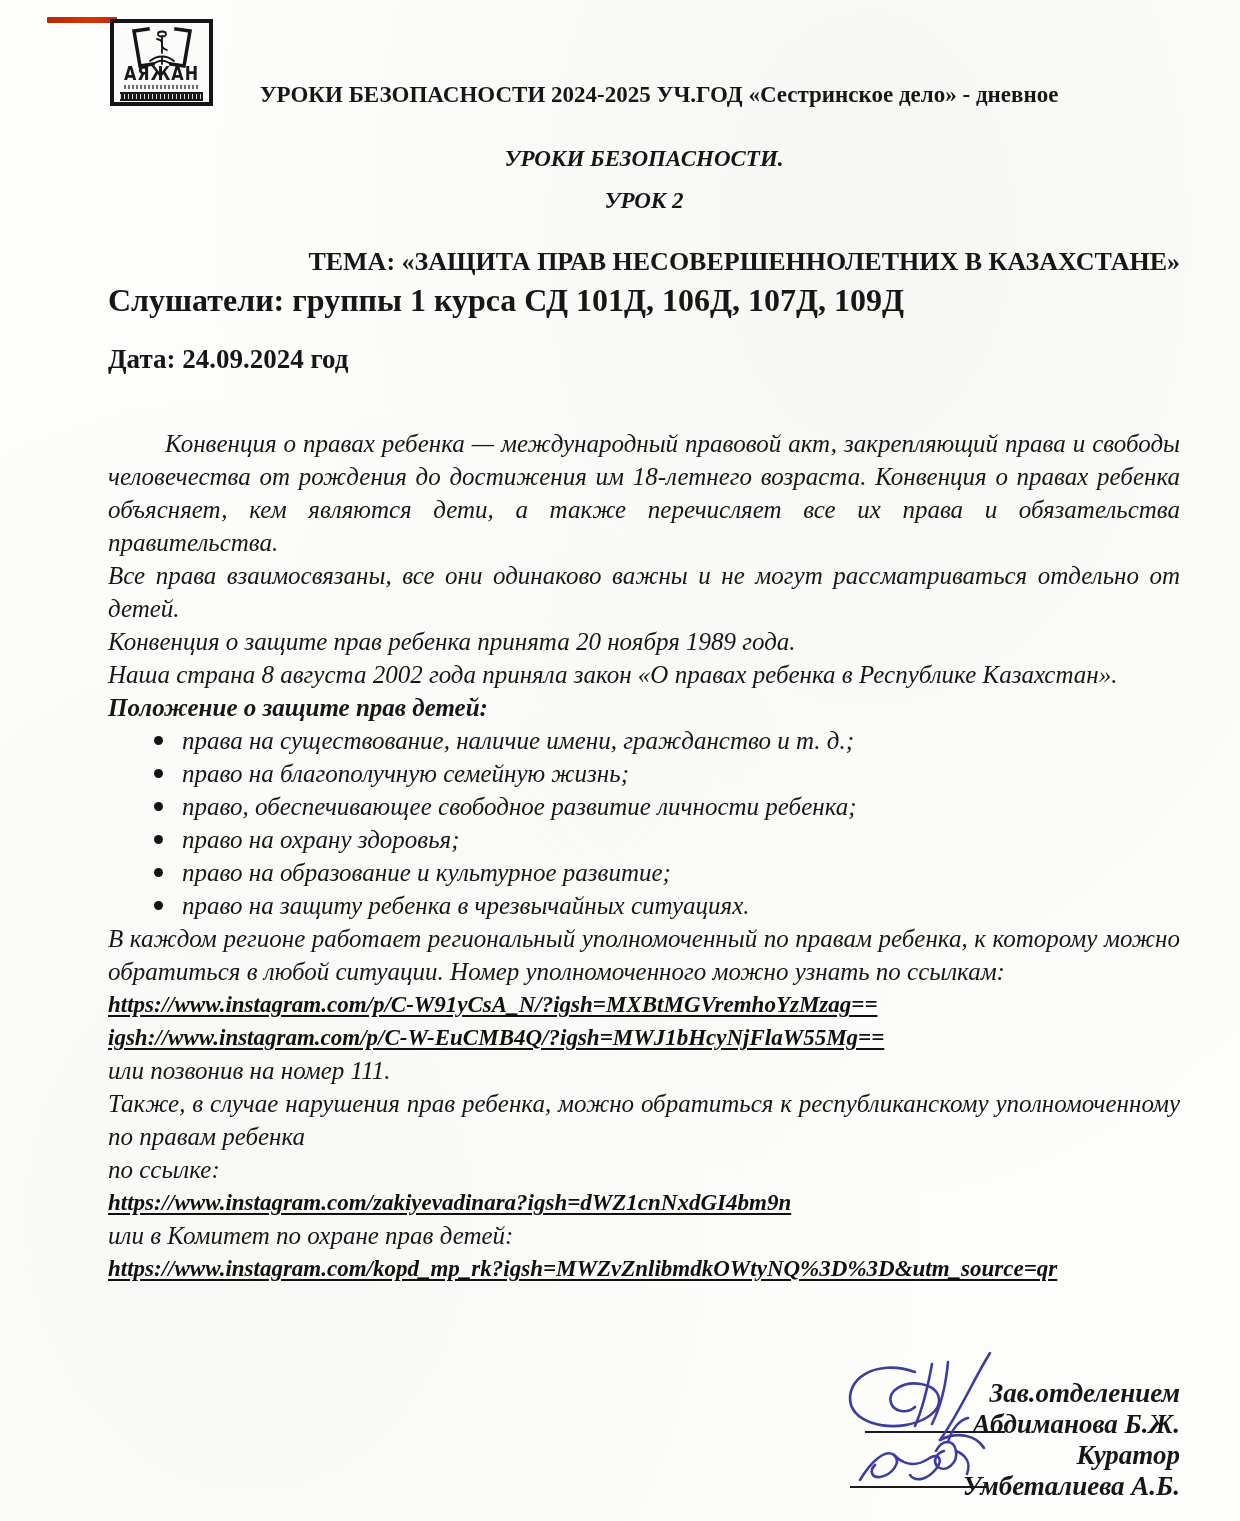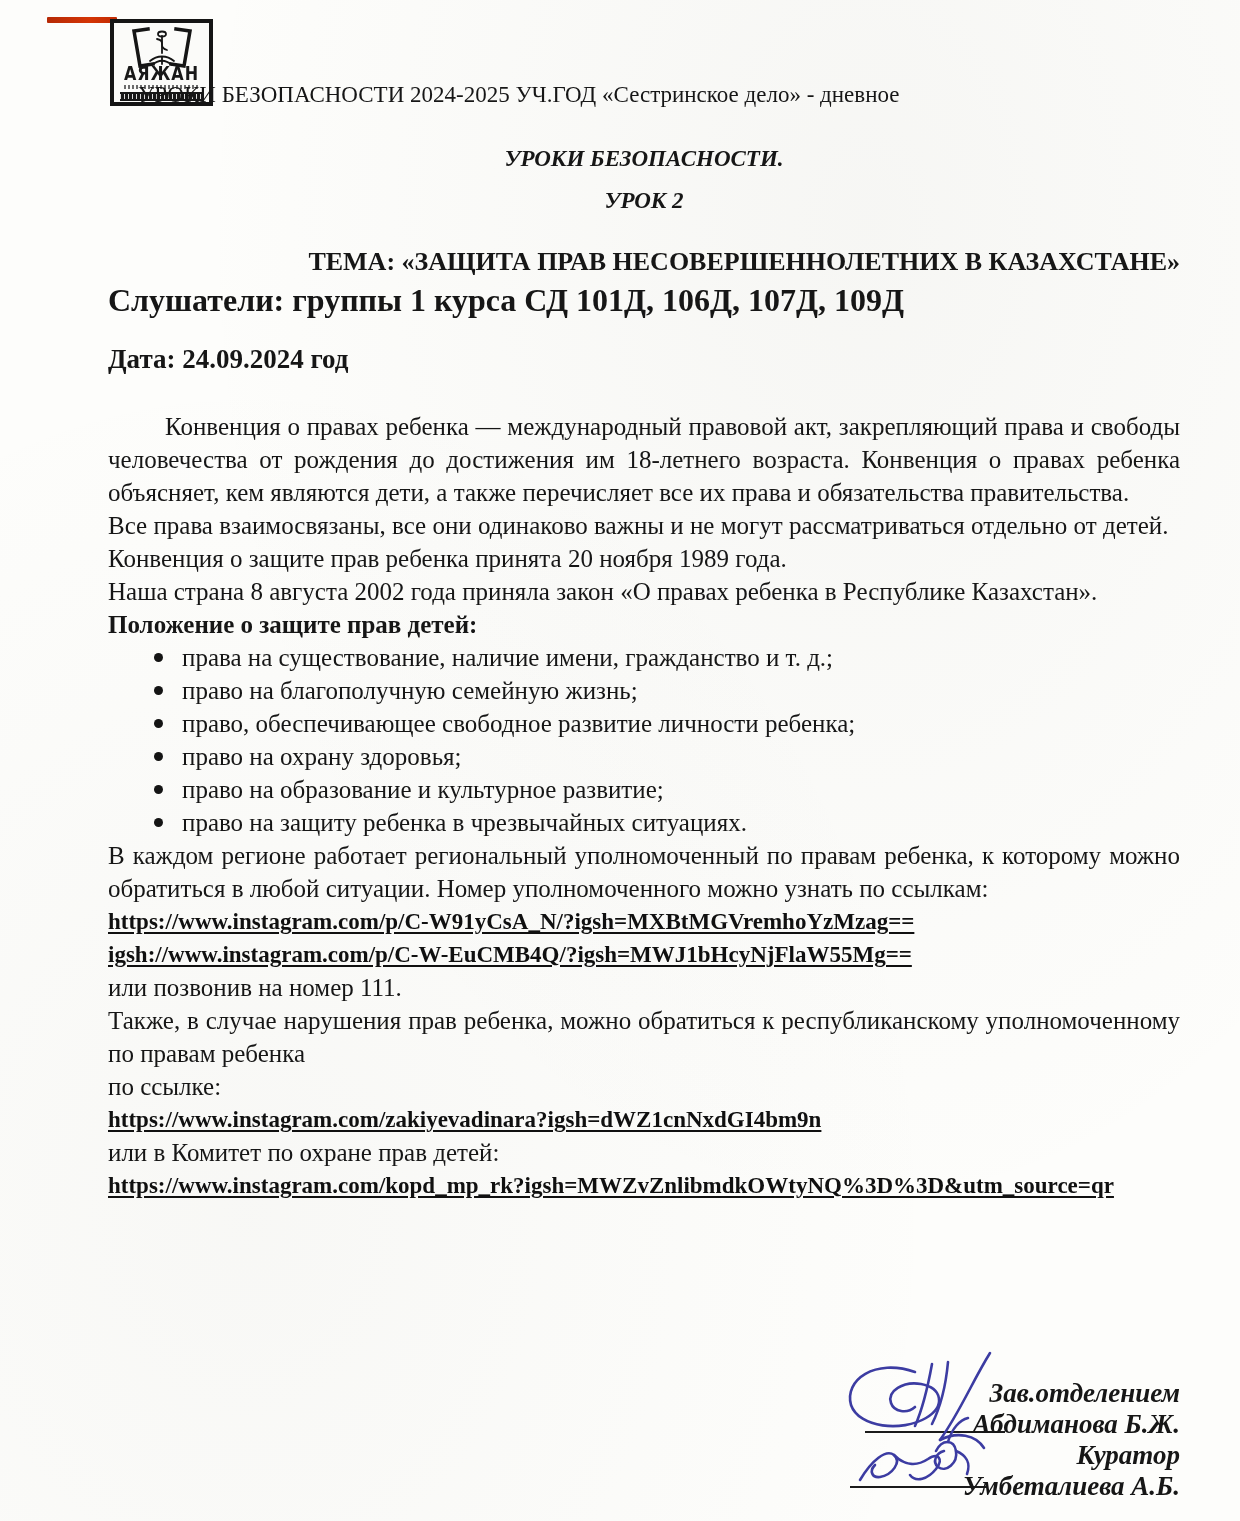--- a/index.html
+++ b/index.html
@@ -30,29 +30,29 @@
   .logo-name { font-family:"DejaVu Sans", sans-serif; font-weight:bold; font-size:16px;
     letter-spacing:1px; transform:scaleY(1.2); line-height:16px; color:#181818; margin-top:-2px; }
   .logo-tinytext { width:78%; height:4px; margin-top:3px;
     background:repeating-linear-gradient(90deg,#6b6b6b 0 2px, transparent 2px 4px); }
   .logo-bar { width:88%; height:9px; margin-top:3px; background:#171717;
     background-image:repeating-linear-gradient(90deg, rgba(255,255,255,.85) 0 1px, transparent 1px 4px);
     background-size:100% 5px; background-position:0 2px; background-repeat:no-repeat; }
 
   
   .col { position:absolute; left:108px; width:1072px; }
-  .header-note { top:82px; font-weight:normal; font-size:23px; text-indent:30px; }
+  .header-note { top:82px; text-align:center; font-weight:bold; font-size:23px; text-indent:30px; }
   .doc-title { top:138px; text-align:center; font-weight:bold; font-style:italic;
     font-size:23px; line-height:42px; }
   .tema { top:247px; text-align:right; font-weight:bold; font-size:26px; }
   .listeners { top:282px; font-weight:bold; font-size:32px; }
   .date-line { top:344px; font-weight:bold; font-size:27px; }
 
   
-  .body-flow { top:410px; font-size:25px; line-height:33px; text-align:justify; }
+  .body-flow { top:427px; font-size:25px; line-height:33px; text-align:justify;font-style:italic; }
   .body-flow p { margin:0; }
   .p-indent { text-indent:57px; }
   .p-bold { font-weight:bold; }
   .rights-list { list-style:none; margin:0; padding:0; }
   .rights-list li { position:relative; padding-left:74px; text-align:left; }
   .rights-list li::before { content:""; position:absolute; left:46px; top:12px;
     width:9px; height:9px; border-radius:50%; background:#141414; }
   .doc-link { display:block; font-weight:bold; font-size:23px; line-height:33px;
     color:#101010; text-decoration:underline; text-decoration-thickness:2px; text-underline-offset:3px;
     text-align:left; }

